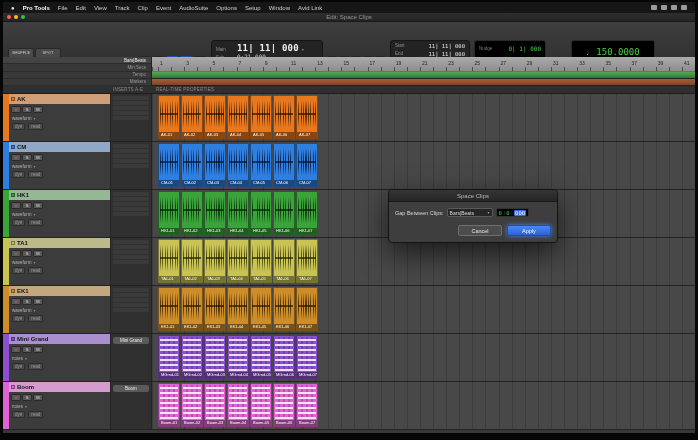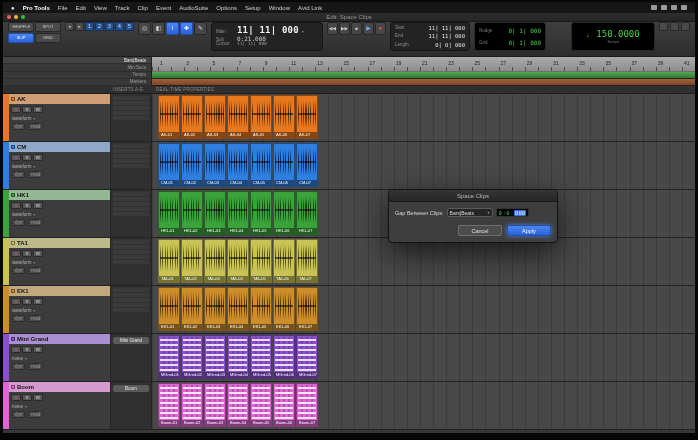--- a/index.html
+++ b/index.html
@@ -17,21 +17,21 @@
 
   
   .app-window{position:absolute;left:3px;top:13px;right:3px;bottom:7px;background:#353535;overflow:hidden;}
   .titlebar{position:relative;height:9px;background:linear-gradient(#2e2e2e,#252525);border-bottom:1px solid #191919;}
   .tl{position:absolute;left:4px;top:2px;display:flex;gap:3px;}
   .dot{width:4px;height:4px;border-radius:50%;display:inline-block;}
   .dot.r{background:#ff5f57;} .dot.y{background:#febc2e;} .dot.g{background:#28c840;}
   .title{position:absolute;left:0;right:0;top:0;text-align:center;font-size:6px;line-height:9px;color:#969696;}
 
   
-  .toolbar{position:absolute;left:0;top:9px;right:0;height:35px;background:linear-gradient(#3f3f3f,#2d2d2d);border-bottom:1px solid #1a1a1a;display:flex;align-items:flex-start;gap:4px;padding:0 5px;}
+  .toolbar{position:absolute;left:0;top:9px;right:0;height:48px;background:linear-gradient(#3f3f3f,#2d2d2d);border-bottom:1px solid #1a1a1a;display:flex;align-items:flex-end;gap:4px;padding:0 5px;}
   .modes{display:grid;grid-template-columns:26px 26px;grid-auto-rows:10px;gap:1px;}
   .mode-btn{background:#4a4a4a;border:1px solid #282828;color:#cfcfcf;font-size:4px;line-height:8px;text-align:center;border-radius:2px;overflow:hidden;}
   .mode-btn.active{background:linear-gradient(#4d86f2,#2b63d9);color:#fff;border-color:#1d4fb0;}
   .zoomc{display:flex;align-items:center;gap:1px;}
   .zbtn{width:9px;height:9px;background:#4a4a4a;border:1px solid #282828;color:#c9c9c9;font-size:4px;line-height:7px;text-align:center;}
   .zpre{width:9px;height:9px;background:#23508f;border:1px solid #16315c;color:#cfe2ff;font-size:5px;line-height:7px;text-align:center;}
   .toolsc{display:flex;gap:1px;}
   .toolbtn{width:13px;height:13px;background:#474747;border:1px solid #262626;color:#d5d5d5;font-size:6px;line-height:11px;text-align:center;border-radius:2px;}
   .toolbtn.active{background:linear-gradient(#4d86f2,#2b63d9);color:#fff;border-color:#1d4fb0;}
   .counterc{width:112px;height:29px;background:#232323;border:1px solid #151515;border-radius:3px;padding:1px 4px;display:flex;flex-direction:column;justify-content:center;}

